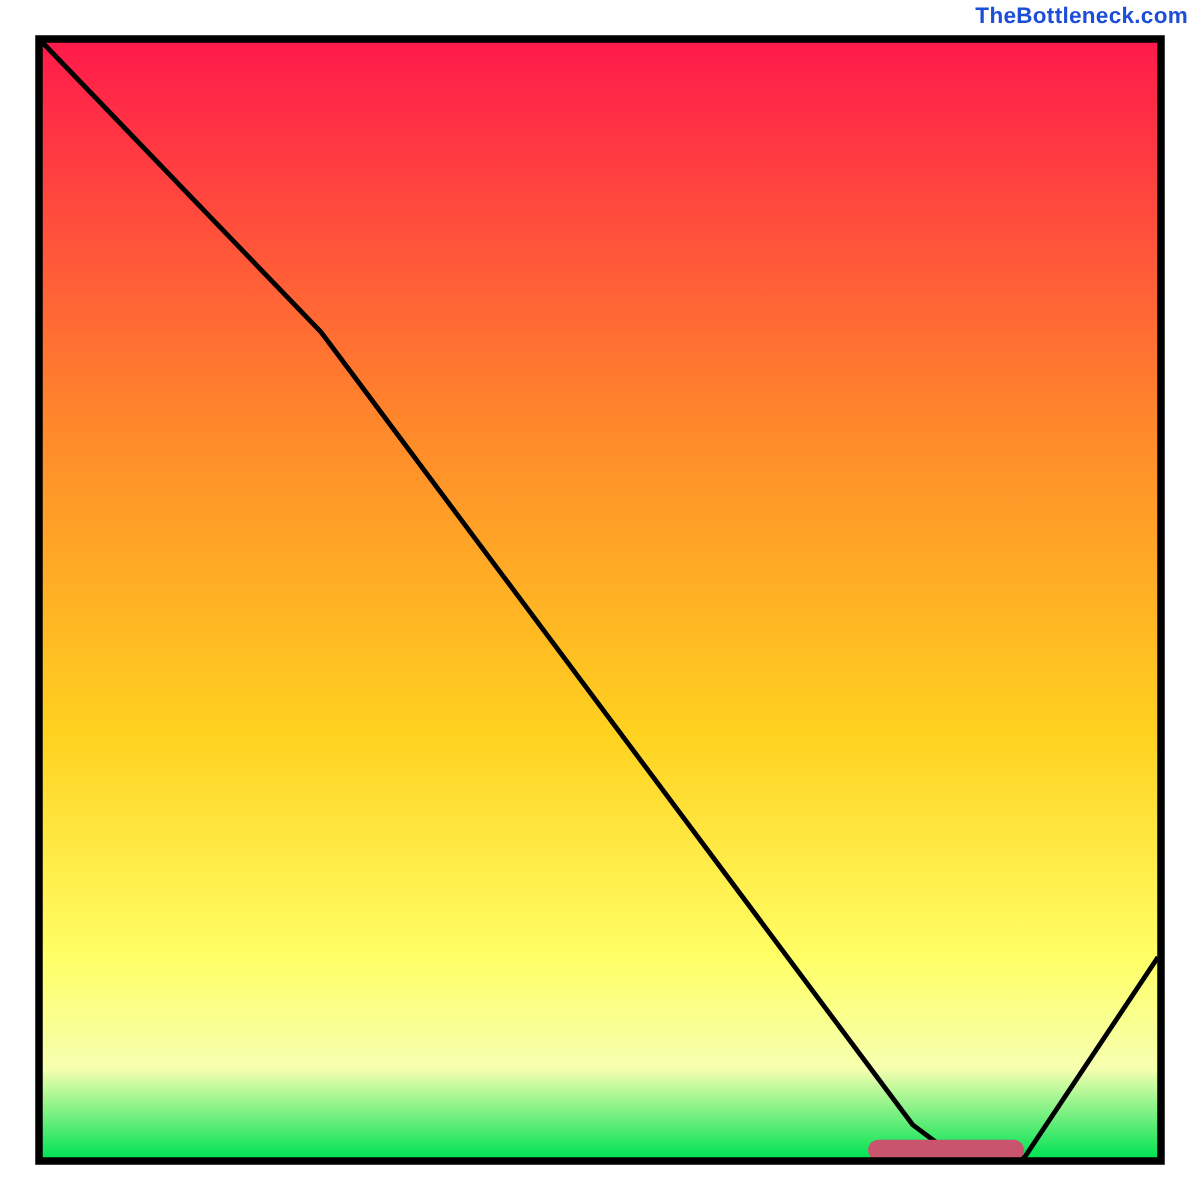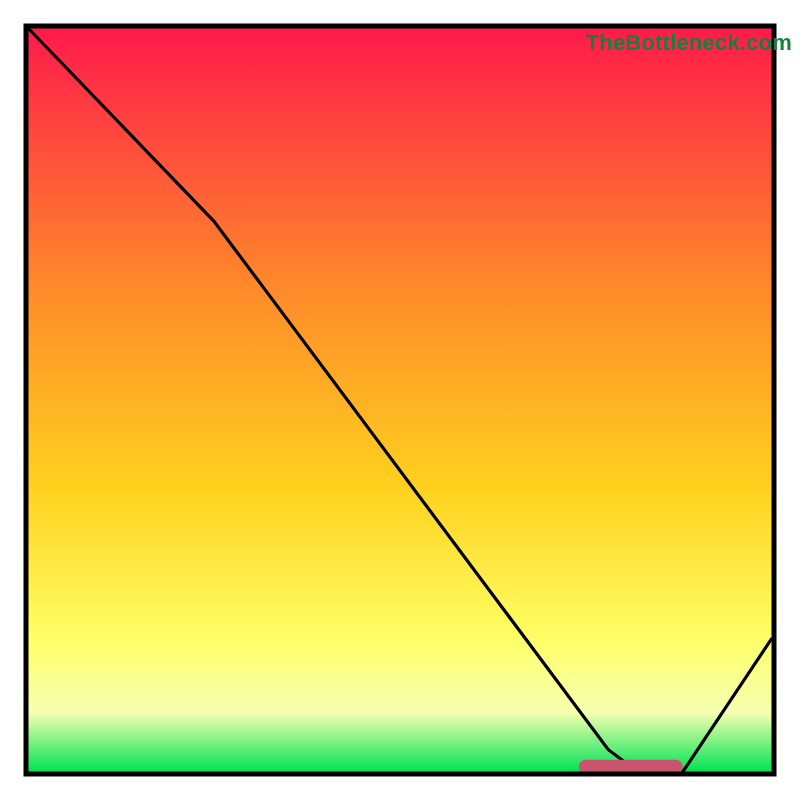--- a/index.html
+++ b/index.html
@@ -13,26 +13,25 @@
   }
   .canvas {
     position: relative;
     width: 800px;
     height: 800px;
   }
   .watermark {
     position: absolute;
     top: 2px;
     right: 8px;
-    font-size: 22px;
+    font-size: 15px;
     font-weight: 600;
-    color: #15803d;
+    color: #1d4ed8;
     letter-spacing: 0.2px;
     user-select: none;
-    margin-top: 28px;
   }
   svg {
     display: block;
   }
 </style>
 </head>
 <body>
 
 <div class="canvas">
 

